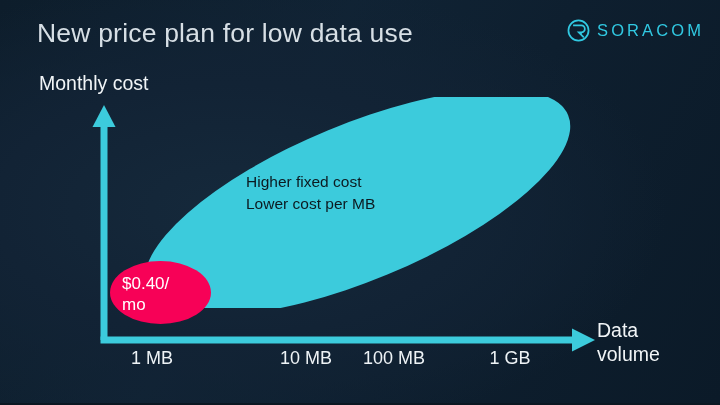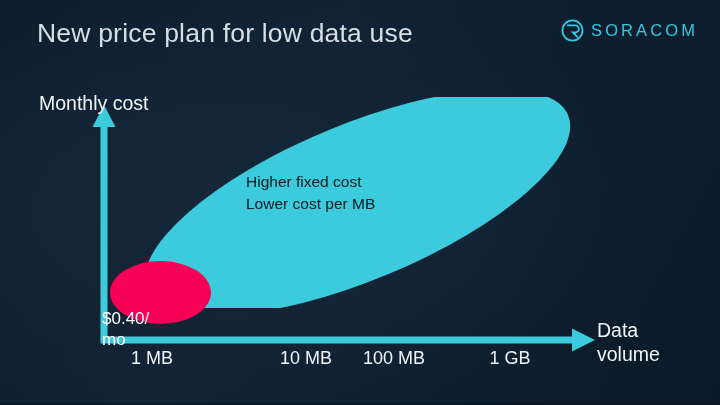--- a/index.html
+++ b/index.html
@@ -26,21 +26,21 @@
     left: 37px;
     top: 18px;
     font-size: 26.5px;
     letter-spacing: 0.2px;
     color: #d7dfe5;
     white-space: nowrap;
     font-weight: 400;
   }
   #brand-logo {
     position: absolute;
-    right: 22px;
+    right: 16px;
     top: 19px;
     display: flex;
     align-items: center;
     gap: 7px;
   }
   #brand-logo .logo-mark {
     display: block;
     width: 23px;
     height: 23px;
   }
@@ -86,33 +86,32 @@
   }
   #label-high-segment {
     left: 246px;
     top: 171px;
     width: 240px;
     color: #0c1a20;
     font-size: 15.5px;
     line-height: 1.42;
   }
   #label-low-segment {
-    left: 102px;
+    left: 122px;
     top: 273px;
     width: 101px;
     color: #ffffff;
     font-size: 17px;
     line-height: 1.26;
-    margin-top: 35px;
   }
   
   #axis-label-y {
     position: absolute;
     left: 39px;
-    top: 92px;
+    top: 72px;
     font-size: 19.5px;
     color: #f1f5f7;
     white-space: nowrap;
   }
   #axis-label-x {
     position: absolute;
     left: 597px;
     top: 318px;
     font-size: 19.5px;
     color: #f1f5f7;

